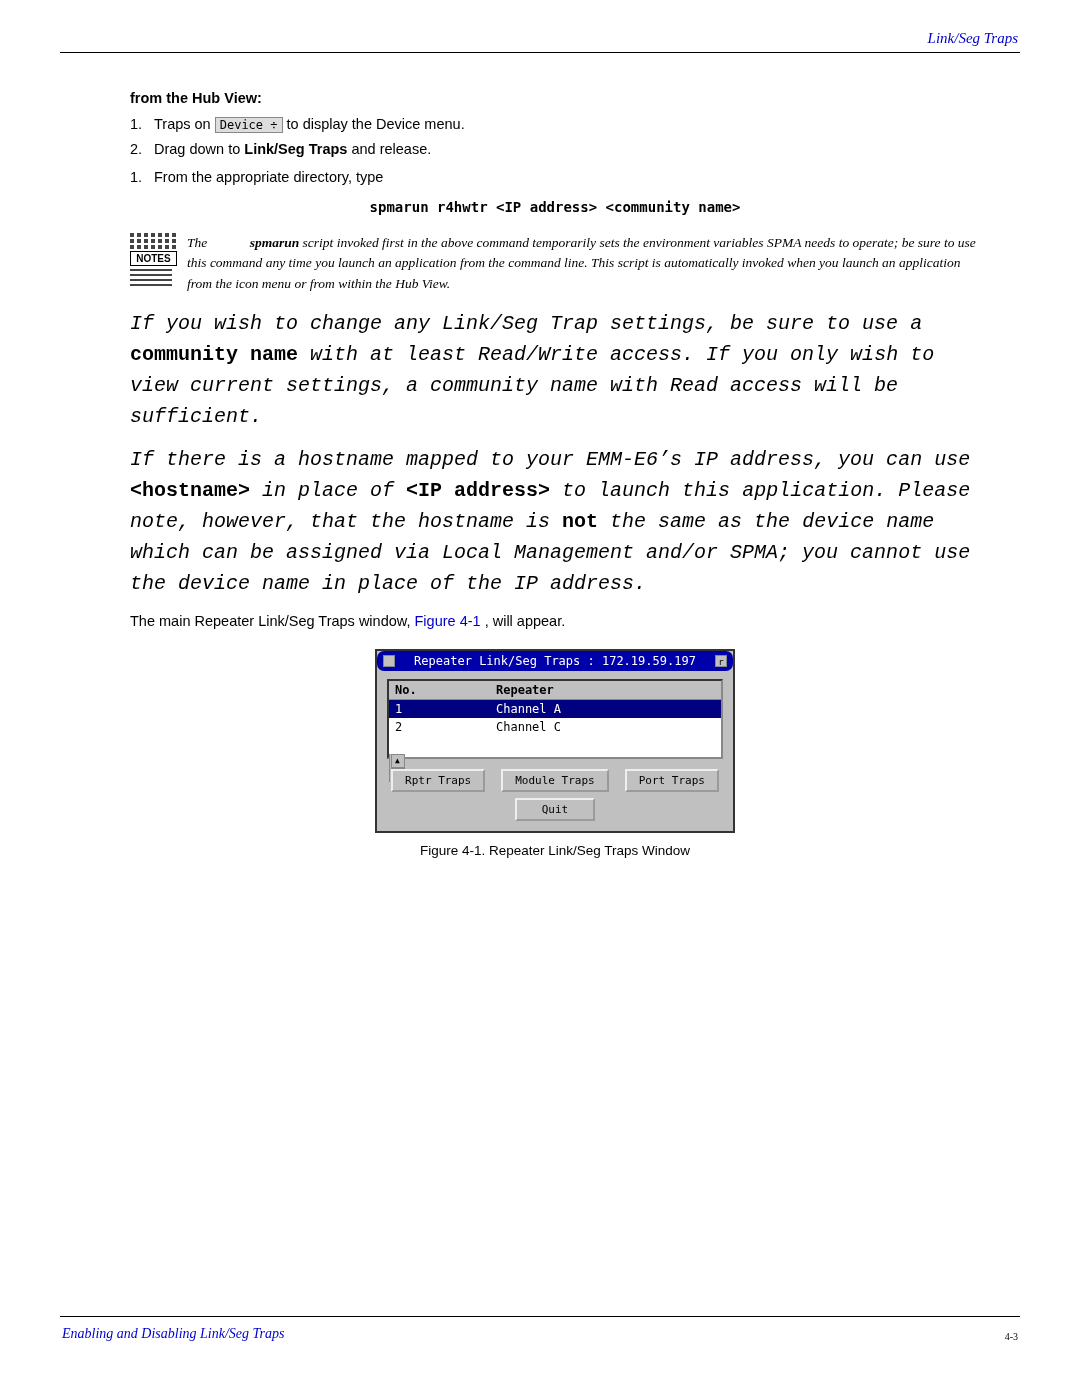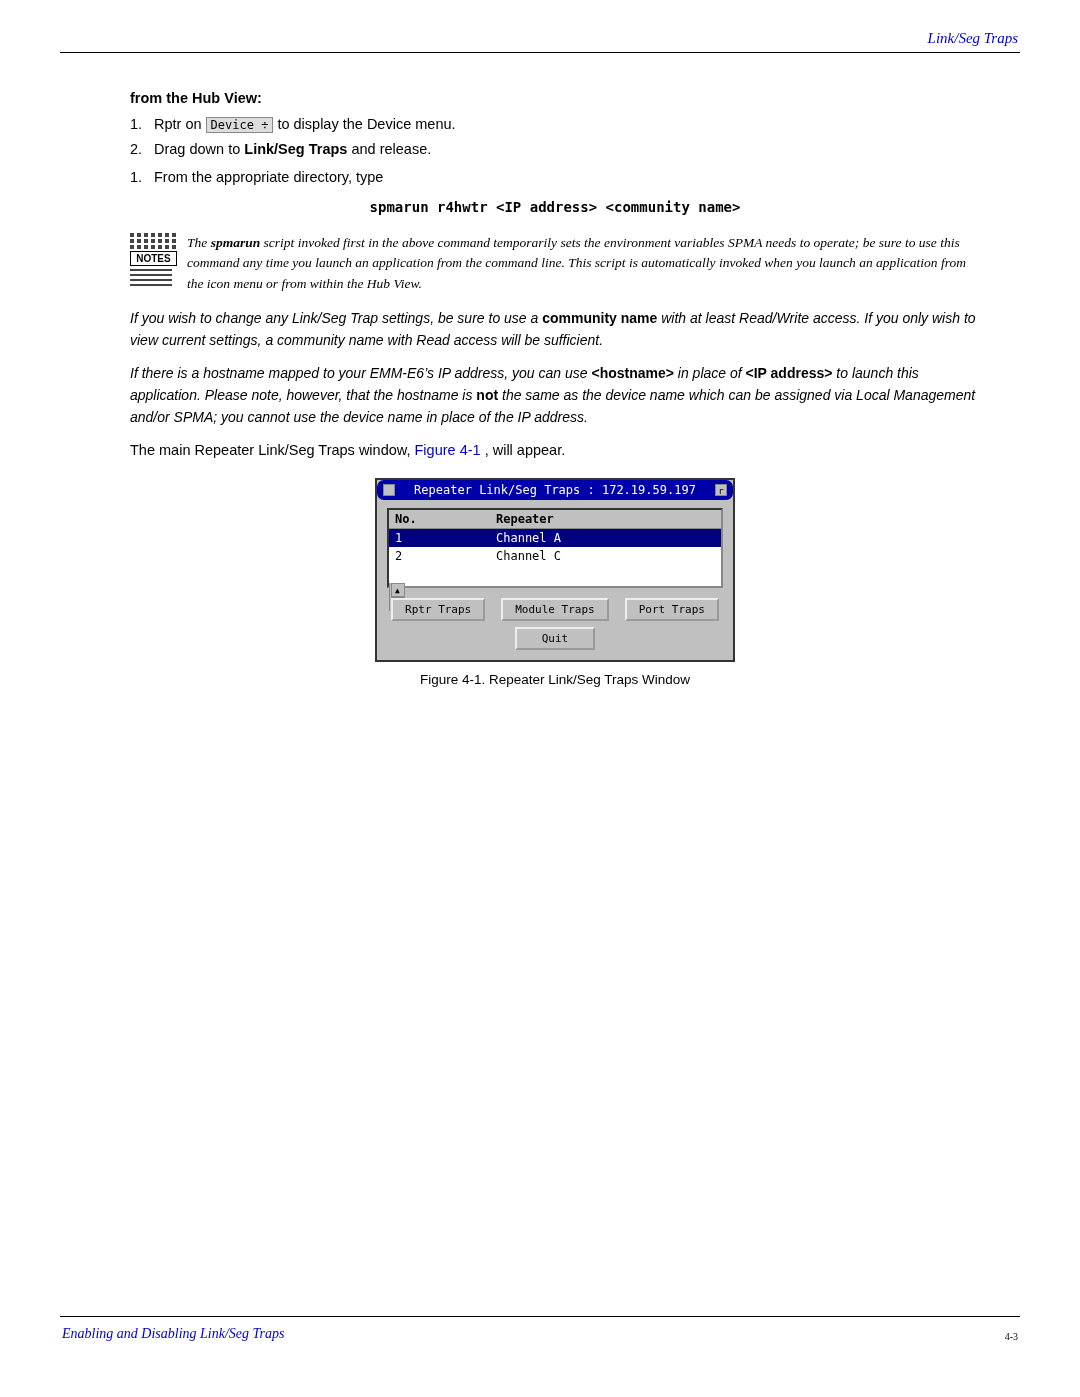--- a/index.html
+++ b/index.html
@@ -136,25 +136,26 @@
 
     .notes-text {
       font-family: Times New Roman, serif;
       font-size: 13.5px;
       font-style: italic;
       line-height: 1.5;
     }
 
     .notes-text strong {
       font-weight: bold;
+      margin-left: 39px;
     }
 
     .italic-para {
-      font-family: Liberation Sans, sans-serif;
-      font-size: 14px;
+      font-family: Liberation Mono, monospace;
+      font-size: 20px;
       font-style: italic;
       line-height: 1.55;
       margin-bottom: 12px;
     }
 
     .italic-para strong {
       font-weight: bold;
       font-style: normal;
     }
 
@@ -379,21 +380,21 @@
   <div class="header-title">Link/Seg Traps</div>
 
   <div class="content">
 
     <div class="section-heading">from the Hub View:</div>
 
     <ol class="numbered-list">
       <li>
         <span class="num">1.</span>
         <span class="item-text">
-          <span>Rptr on</span>
+          <span>Traps on</span>
           <span class="device-button">Device  ÷</span>
           <span>to display the Device menu.</span>
         </span>
       </li>
       <li>
         <span class="num">2.</span>
         <span class="item-text">
           <span>Drag down to</span>
           <strong>Link/Seg Traps</strong>
           <span>and release.</span>

